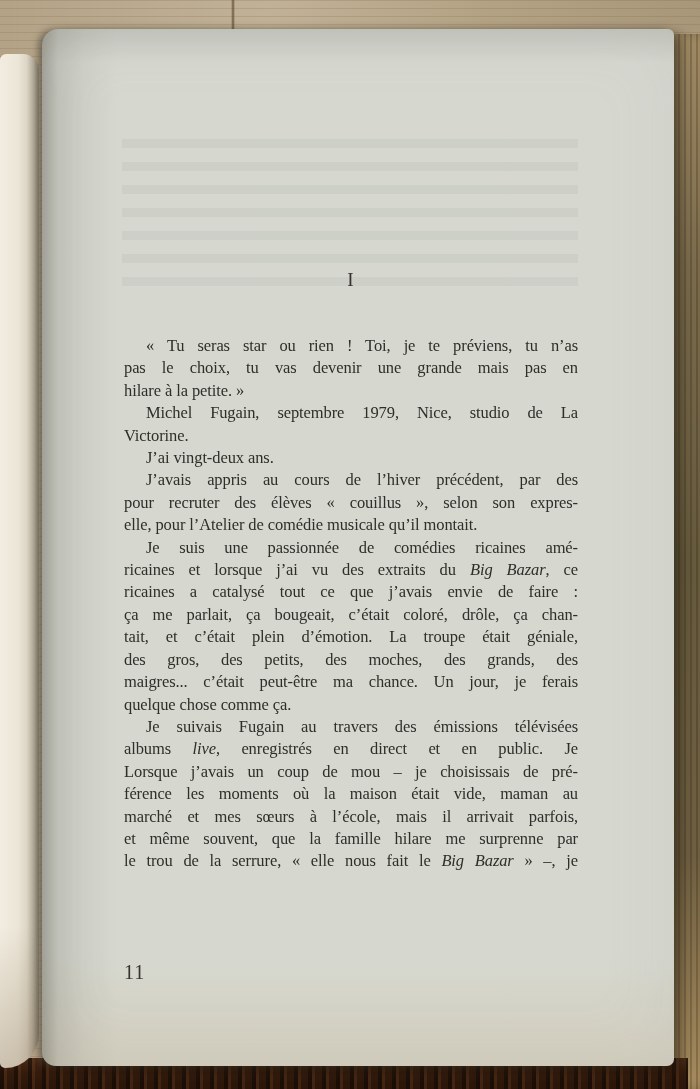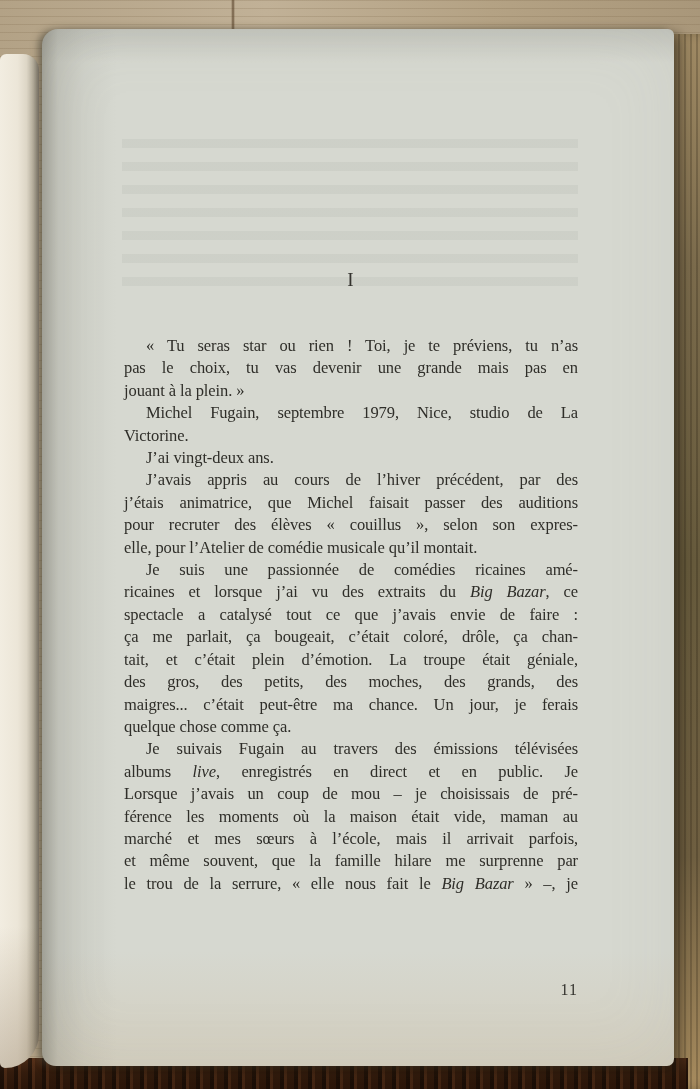--- a/index.html
+++ b/index.html
@@ -57,59 +57,58 @@
   }
   .text-block{
     position:absolute;left:82px;top:306px;width:454px;
     font-size:16.5px;line-height:22.4px;color:#2f2e29;letter-spacing:-0.1px;font-family:Liberation Serif, serif;
   }
   .line{text-align:justify;text-align-last:justify;white-space:normal;}
   .line.last{text-align-last:left;}
   .line.indent{text-indent:22px;}
   .line .it{font-style:italic;}
   .page-number{
-    position:absolute;left:82px;top:952px;width:454px;
-    text-align:right;font-size:16px;color:#35342f;letter-spacing:1px;
+    position:absolute;left:82px;top:932px;width:454px;
+    text-align:left;font-size:20px;color:#35342f;letter-spacing:1px;
   }
 </style>
 </head>
 <body>
 
 <div class="scene">
   <div class="wood-seam"></div>
   <div class="wood-right"></div>
   <div class="wood-bottom"></div>
   <div class="under-pages"></div>
 
   <div class="page">
     <div class="ghost-text"></div>
     <div class="chapter-heading">I</div>
     <div class="text-block">
         <div>
           <div class="line indent"><span>« Tu seras star ou rien ! Toi, je te préviens, tu n’as</span></div>
           <div class="line"><span>pas le choix, tu vas devenir une grande mais pas en</span></div>
-          <div class="line last"><span>jouant à la plein. »</span></div>
+          <div class="line last"><span>hilare à la petite. »</span></div>
         </div>
         <div>
           <div class="line indent"><span>Michel Fugain, septembre 1979, Nice, studio de La</span></div>
           <div class="line last"><span>Victorine.</span></div>
         </div>
         <div>
           <div class="line last indent"><span>J’ai vingt-deux ans.</span></div>
         </div>
         <div>
           <div class="line indent"><span>J’avais appris au cours de l’hiver précédent, par des</span></div>
-          <div class="line"><span>j’étais animatrice, que Michel faisait passer des auditions</span></div>
           <div class="line"><span>pour recruter des élèves « couillus », selon son expres-</span></div>
           <div class="line last"><span>elle, pour l’Atelier de comédie musicale qu’il montait.</span></div>
         </div>
         <div>
           <div class="line indent"><span>Je suis une passionnée de comédies ricaines amé-</span></div>
           <div class="line"><span>ricaines et lorsque j’ai vu des extraits du </span><span class="it">Big Bazar</span><span>, ce</span></div>
-          <div class="line"><span>spectacle a catalysé tout ce que j’avais envie de faire :</span></div>
+          <div class="line"><span>ricaines a catalysé tout ce que j’avais envie de faire :</span></div>
           <div class="line"><span>ça me parlait, ça bougeait, c’était coloré, drôle, ça chan-</span></div>
           <div class="line"><span>tait, et c’était plein d’émotion. La troupe était géniale,</span></div>
           <div class="line"><span>des gros, des petits, des moches, des grands, des</span></div>
           <div class="line"><span>maigres... c’était peut-être ma chance. Un jour, je ferais</span></div>
           <div class="line last"><span>quelque chose comme ça.</span></div>
         </div>
         <div>
           <div class="line indent"><span>Je suivais Fugain au travers des émissions télévisées</span></div>
           <div class="line"><span>albums </span><span class="it">live</span><span>, enregistrés en direct et en public. Je</span></div>
           <div class="line"><span>Lorsque j’avais un coup de mou – je choisissais de pré-</span></div>

